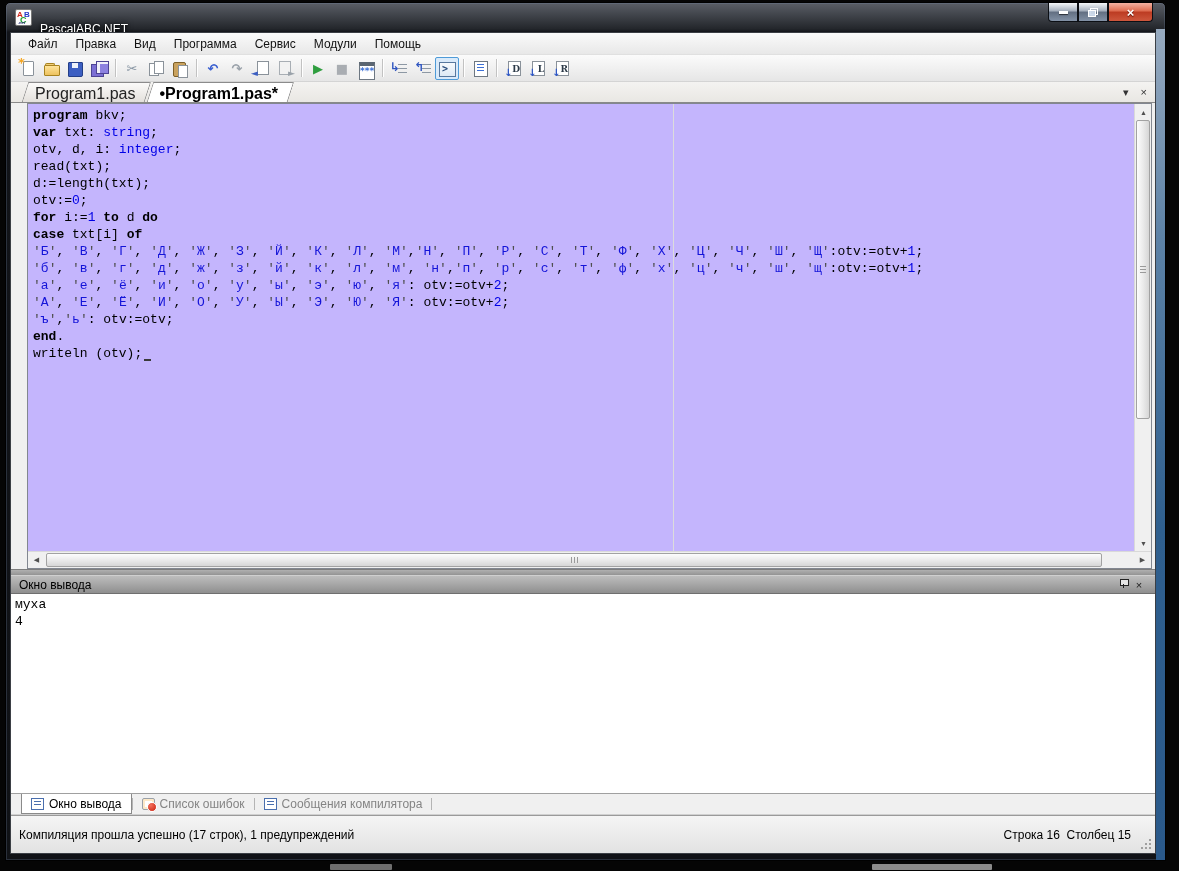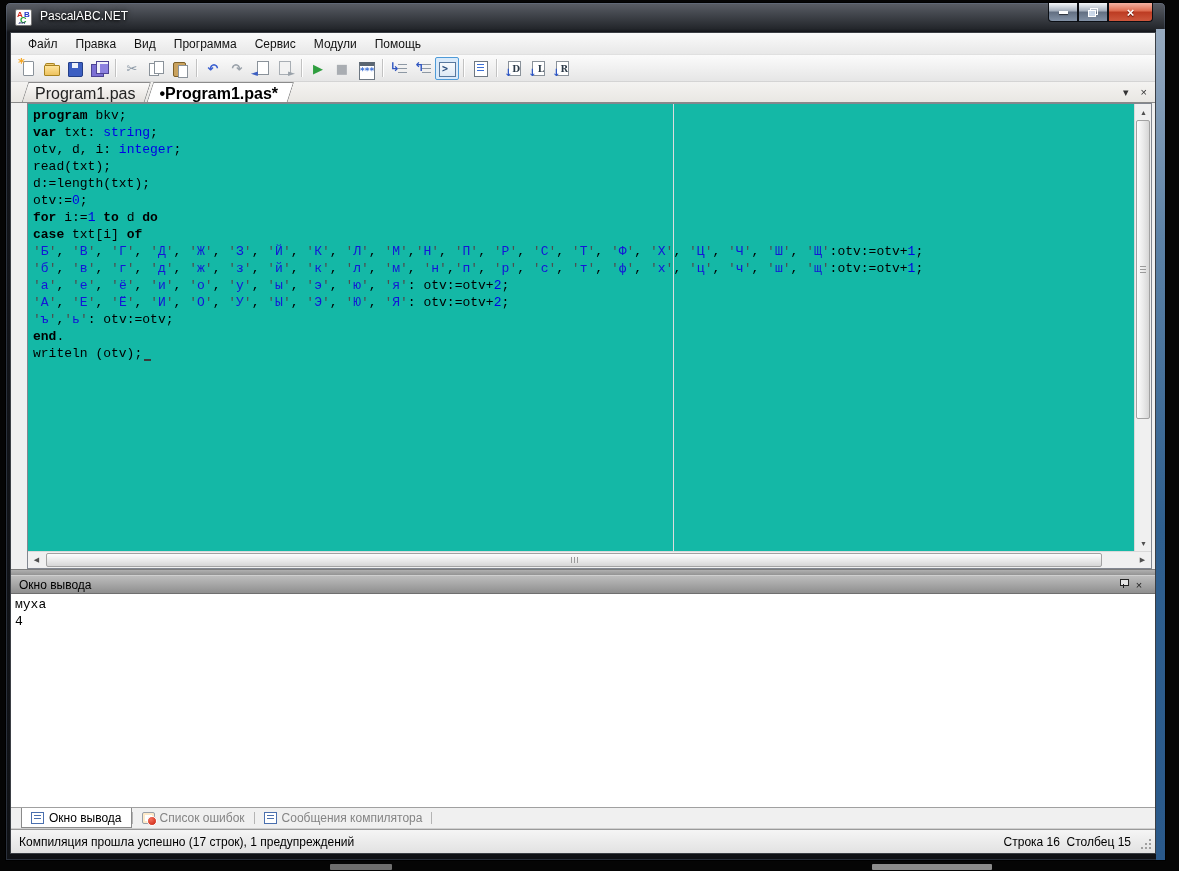--- a/index.html
+++ b/index.html
@@ -15,21 +15,21 @@
                  background:linear-gradient(180deg,#97aabf 0,#5d82a6 25%,#2f5f8e 60%,#2a598a 100%);
                  border-radius:0; }
   .titlebar { position:relative; height:29px; color:#fff; }
   .appicon { position:absolute; left:9px; top:6px; width:17px; height:17px; background:#fdfdfd;
              border:1px solid #777; border-radius:2px; }
   .appicon i { position:absolute; font-style:normal; font-weight:bold; line-height:1; }
   .appicon .la { left:1px; top:1px;  font-size:8px; color:#d42a1e; }
   .appicon .lb { left:8px; top:1px;  font-size:8px; color:#2438c8; }
   .appicon .lc { left:4px; top:6px;  font-size:9px; color:#1f9e2c; }
   .appicon .ln4{ left:2px; top:11px; font-size:4px; color:#222a6e; letter-spacing:0; }
-  .title-text { position:absolute; left:34px; top:6px; font-size:12px;
+  .title-text { position:absolute; left:34px; top:19px; font-size:12px;
                 text-shadow:0 1px 3px #000, 0 0 6px rgba(0,0,0,.8); }
   .winbtns { position:absolute; top:0; right:12px; display:flex; }
   .wbtn { width:30px; height:19px; border:1px solid #0c0f14; border-top:none;
           background:linear-gradient(180deg,rgba(252,254,255,.95) 0,rgba(190,203,219,.75) 45%,rgba(110,126,150,.7) 50%,rgba(150,168,192,.8) 100%);
           display:flex; align-items:center; justify-content:center; position:relative; }
   .wbtn:first-child { border-radius:0 0 0 4px; }
   .wbtn-close { width:45px; border-radius:0 0 4px 0;
           background:linear-gradient(180deg,#f3b2a2 0,#dd6a4e 45%,#bc3b22 50%,#cd573d 100%); }
   .gly-min { width:9px; height:3px; background:#fff; box-shadow:0 1px 1px rgba(0,0,0,.6); }
   .gly-restore { position:relative; width:10px; height:9px; }
@@ -92,21 +92,21 @@
   .tab { position:relative; height:20px; margin-right:2px; cursor:default; }
   .tabbg { position:absolute; inset:0; border:1px solid #8b8b8b; border-bottom:none;
            background:linear-gradient(#fbfaf9,#e4e1dc); transform:skewX(-18deg); border-radius:0 2px 0 0; }
   .tab.active .tabbg { background:#fff; }
   .tablabel { position:relative; display:inline-block; padding:3px 12px 0 10px; font-size:16px; color:#222; }
   .tab.active .tablabel { font-weight:bold; color:#000; }
   .tabctrls { position:absolute; right:8px; top:3px; display:flex; gap:12px; align-items:center; }
   .tabctrl { font-size:11px; color:#333; line-height:14px; }
 
   
-  .editor-zone { height:466px; margin:0 3px 0 16px; border:1px solid #828790; background:#14b8a6;
+  .editor-zone { height:466px; margin:0 3px 0 16px; border:1px solid #828790; background:#c4b5fd;
                  display:flex; flex-direction:column; }
   .editor-main { flex:1; display:flex; min-height:0; }
   .code { flex:1; position:relative; overflow:hidden; padding:3px 0 0 5px;
           font:13px/17px "Liberation Mono", monospace; color:#000; }
   .guide { position:absolute; left:645px; top:0; bottom:0; width:1px; background:#dcdcdc; }
   .ln { white-space:pre; position:relative; }
   .tk-k { font-weight:bold; color:#000; }
   .tk-p { color:#000; }
   .tk-t, .tk-n { color:#0000e6; }
   .tk-sl-ch { color:#1414d8; }
@@ -149,21 +149,21 @@
   .btsep { width:1px; background:#b4b4b4; margin:4px 0; }
   .bic { width:13px; height:12px; position:relative; display:inline-block; }
   .bic-list { border:1px solid #4a6fae; background:#fff; }
   .bic-list::before { content:''; position:absolute; inset:2px; background:repeating-linear-gradient(180deg,#4a6fae 0 1px,transparent 1px 3px); }
   .bic-errors { border:1px solid #99a0a8; background:#fde9c8; border-radius:2px; }
   .bic-errors::before { content:''; position:absolute; left:2px; top:2px; right:2px; bottom:2px; background:#fff; }
   .bic-errors::after { content:''; position:absolute; right:-3px; bottom:-3px; width:8px; height:8px;
                        background:radial-gradient(circle at 35% 30%, #f4705c, #c81e0c); border-radius:50%; border:1px solid #fff; }
 
   
-  .statusbar { height:24px; background:linear-gradient(180deg,#f5f5f5,#e2e2e2); border-top:1px solid #9a9a9a;
+  .statusbar { height:38px; background:linear-gradient(180deg,#f5f5f5,#e2e2e2); border-top:1px solid #9a9a9a;
                display:flex; align-items:center; font-size:12px; color:#000; padding:0 8px; position:relative; }
   .status-msg { flex:1; white-space:pre; }
   .status-pos { white-space:pre; margin-right:16px; }
   .sizegrip { position:absolute; right:2px; bottom:2px; width:12px; height:12px; }
   .sizegrip::before { content:''; position:absolute; left:0; top:0; width:2px; height:2px; background:transparent;
         box-shadow:8px 0 #9f9f9f, 4px 4px #9f9f9f, 8px 4px #9f9f9f, 0 8px #9f9f9f, 4px 8px #9f9f9f, 8px 8px #9f9f9f; }
 
   .desktop-sliver { position:absolute; height:6px; bottom:1px; background:#6e6e6e; border-radius:1px; }
 </style>
 </head>

